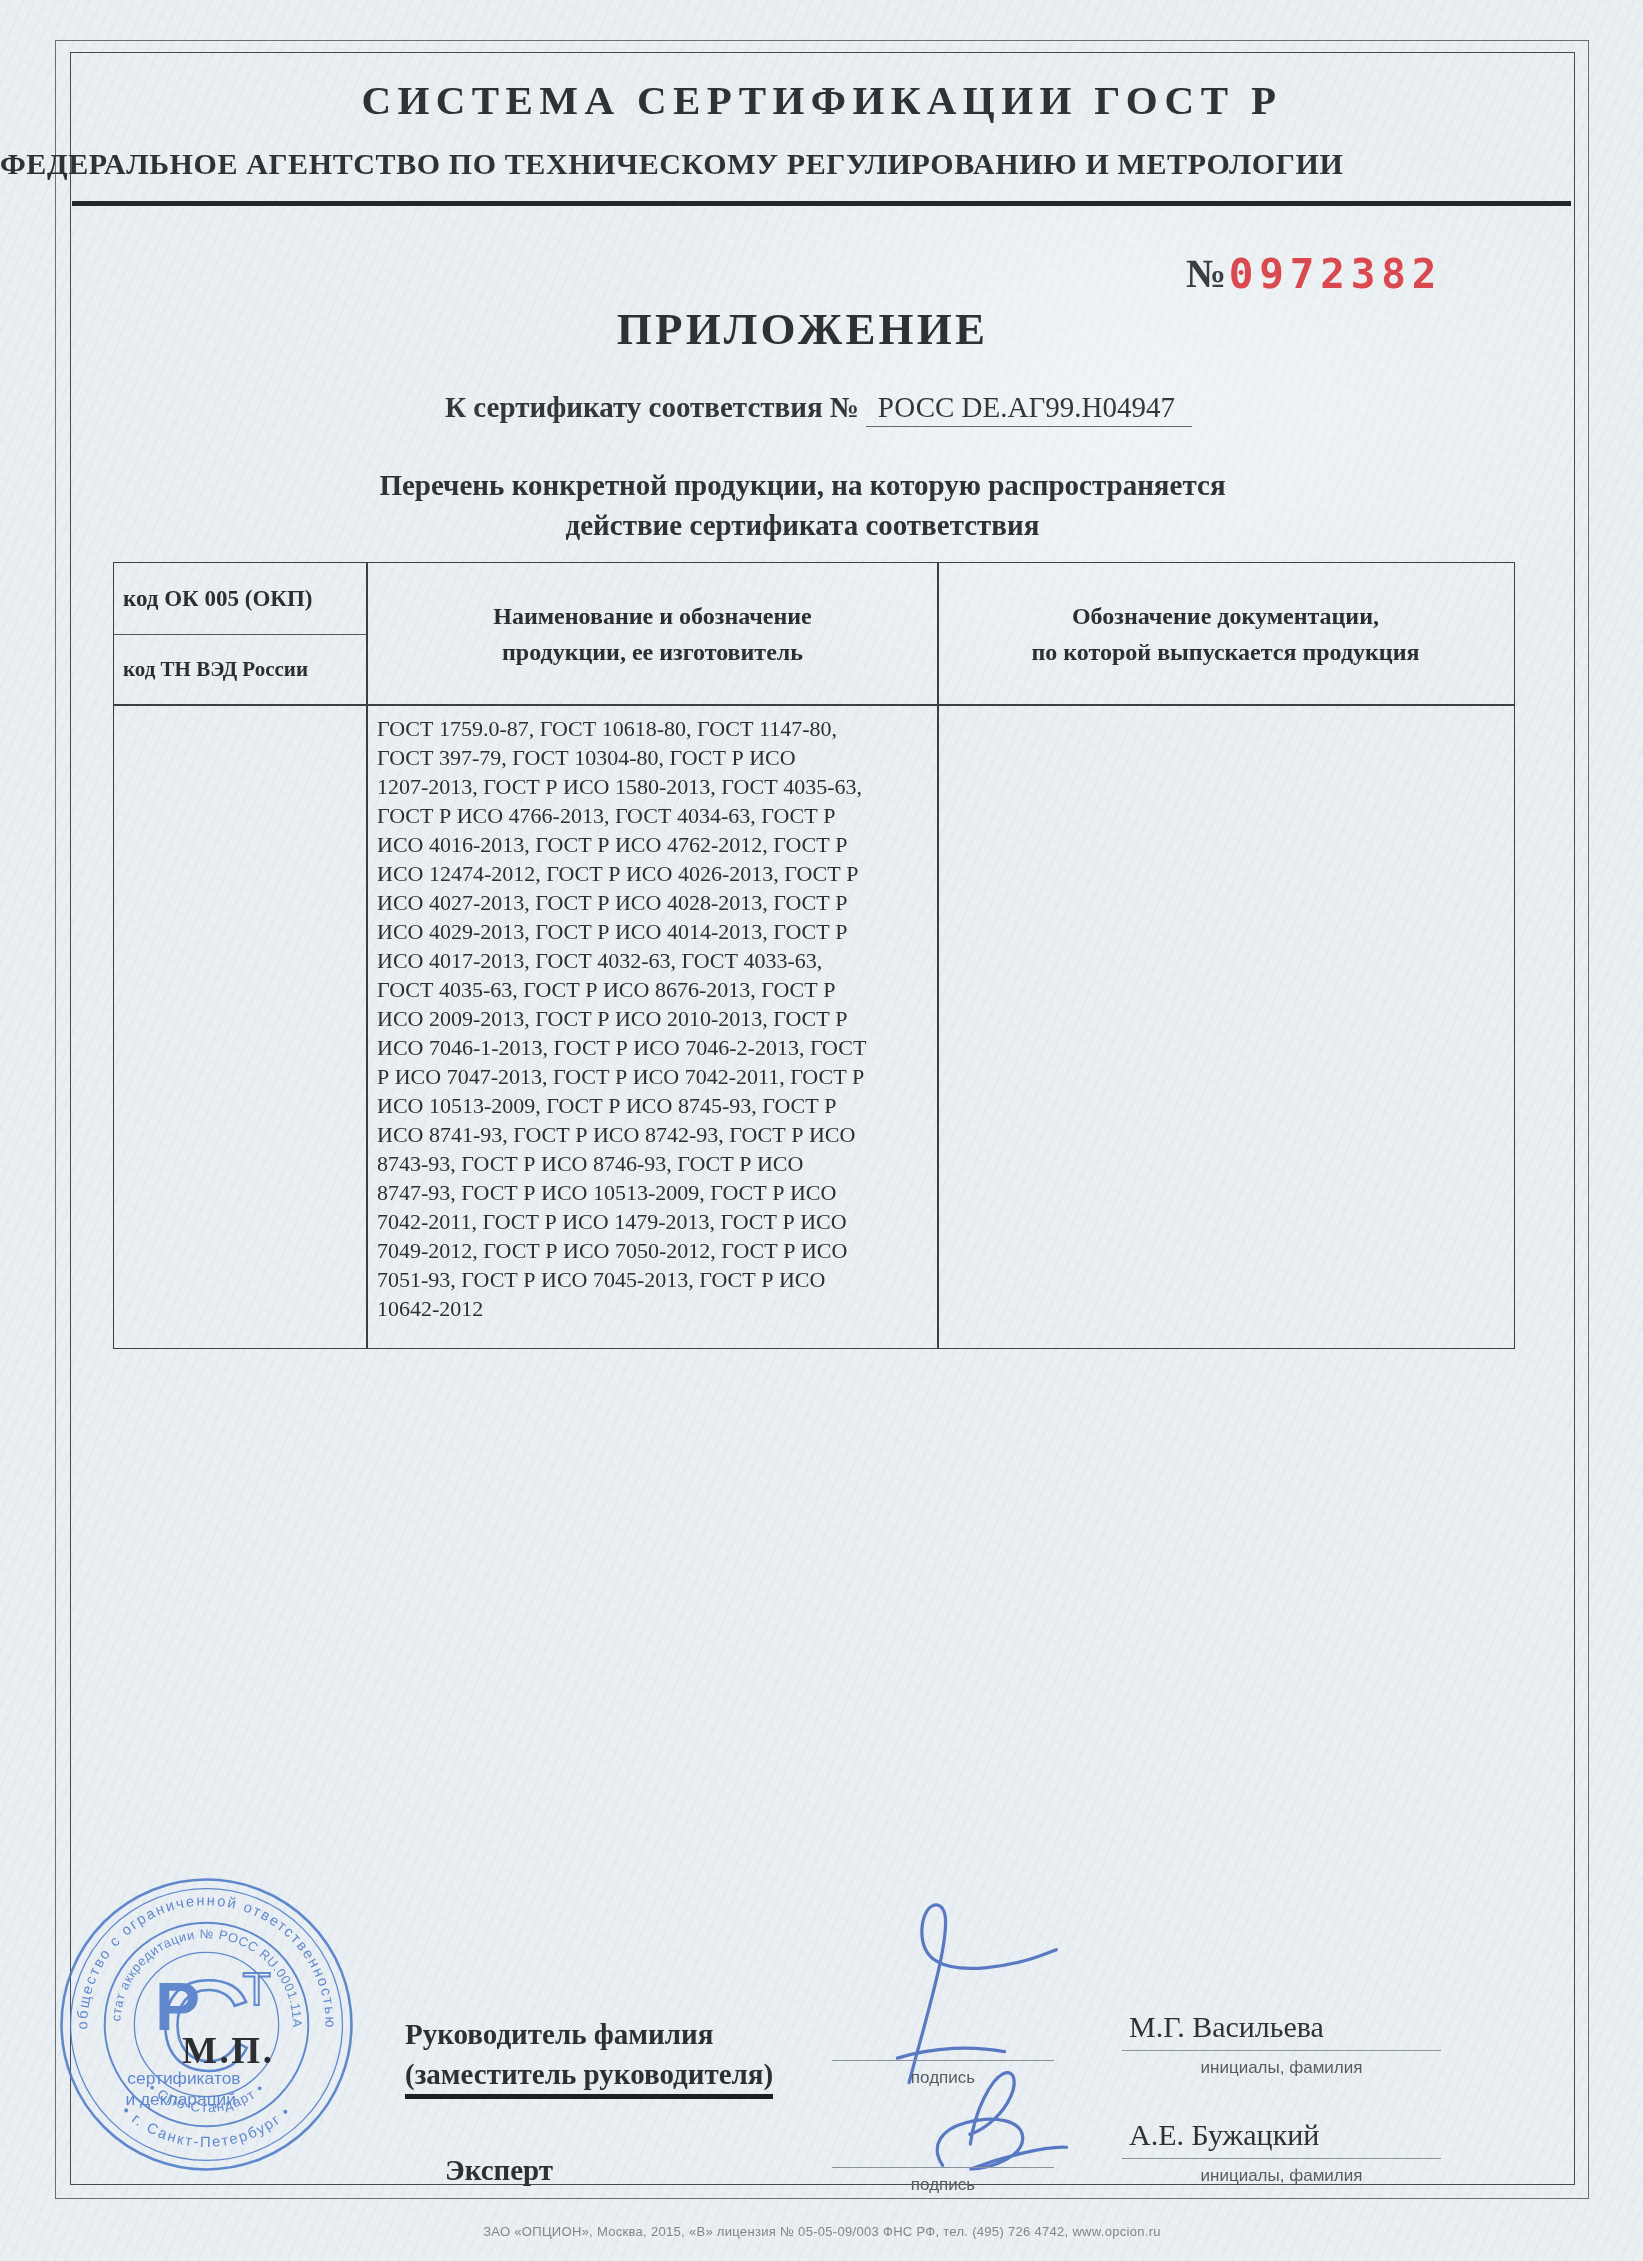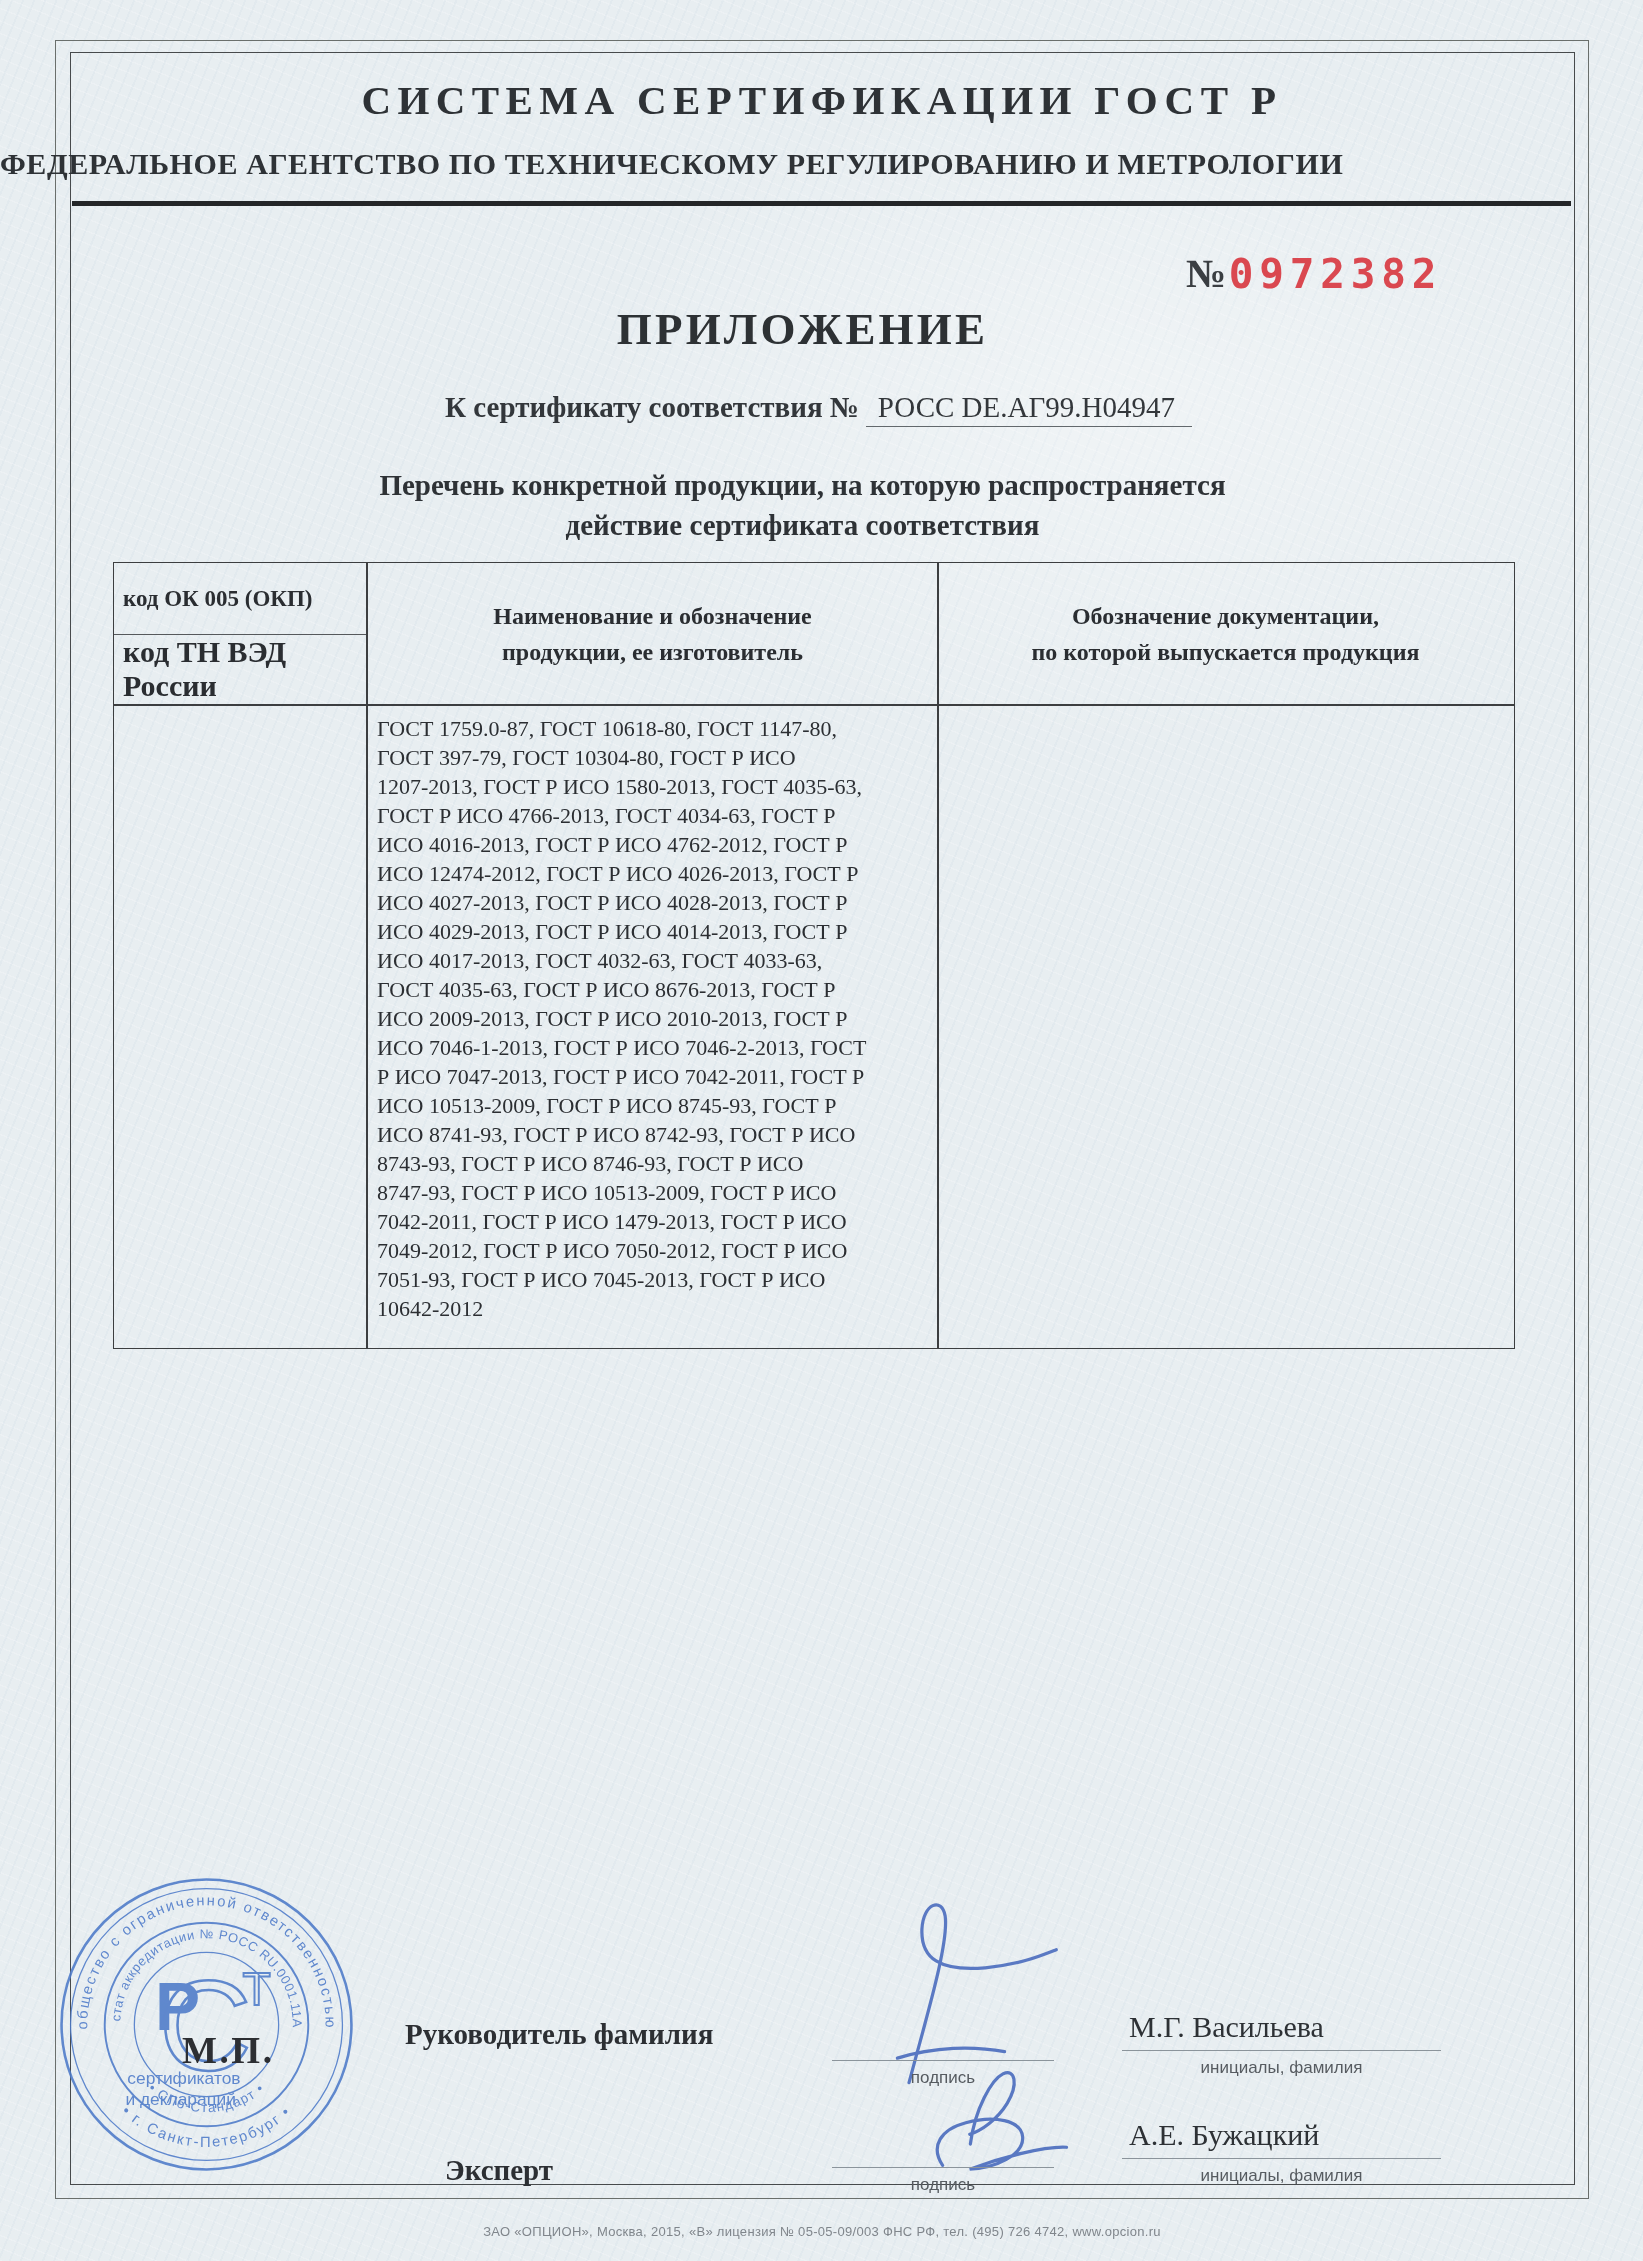--- a/index.html
+++ b/index.html
@@ -37,21 +37,21 @@
     border:1.9px solid #3c3e40; box-sizing:border-box;}
   .tl{position:absolute; background:#3c3e40;}
   .v1{left:252px; top:0; width:1.9px; height:100%;}
   .v2{left:823px; top:0; width:1.9px; height:100%;}
   .hhead{left:0; top:141px; width:100%; height:1.9px;}
   .hsplit{left:0; top:71px; width:252px; height:1.3px; background:#55585b;}
   .cell{position:absolute; box-sizing:border-box;}
   .c1top{left:0; top:0; width:252px; height:71px; display:flex; align-items:center;
     padding-left:9px; font-size:23px; font-weight:600;}
   .c1bot{left:0; top:72px; width:252px; height:68px; display:flex; align-items:center;
-    padding-left:9px; font-size:30px; font-weight:600;}
+    padding-left:9px; font-size:21px; font-weight:600;}
   .chead{display:flex; align-items:center; justify-content:center; text-align:center;
     font-size:24px; font-weight:600; line-height:36px; white-space:pre-line;}
   .c2head{left:254px; top:0; width:569px; height:141px;}
   .c3head{left:825px; top:0; width:573px; height:141px;}
   .c2body{left:254px; top:142px; width:569px; height:643px; padding:9px 2px 0 9px;
     font-size:22px; line-height:29px; white-space:pre-line; color:#2b2e32;}
   .c1body{left:0; top:142px; width:252px; height:643px;}
   .c3body{left:825px; top:142px; width:573px; height:643px;}
   
   .role{position:absolute; font-size:29px; font-weight:bold; color:#2c2f33;}
@@ -172,20 +172,21 @@
   <svg class="autograph" viewBox="0 0 460 460">
     <g stroke="#4a6cbe" stroke-width="5" fill="none" stroke-linecap="round" opacity="0.9">
       <path d="M 110,300 C 135,205 172,85 166,42 C 161,12 132,22 130,62 C 128,108 158,128 228,122 C 282,117 315,103 338,94"></path>
       <path d="M 92,262 C 150,244 210,243 258,252"></path>
       <path d="M 205,395 C 212,340 238,295 256,286 C 274,278 280,302 262,332 C 246,358 222,374 204,380"></path>
       <path d="M 162,428 C 142,398 160,372 198,362 C 242,350 284,358 286,384 C 288,412 244,432 204,434 C 252,416 320,398 354,400"></path>
     </g>
   </svg>
 
   <div class="role" style="left:405px; top:2018px;">Руководитель фамилия</div>
+  <div class="role role-underline" style="left:405px; top:2058px;">(заместитель руководителя)</div>
   <div class="role" style="left:405px; top:2154px;margin-left:40px;">Эксперт</div>
 
   <div class="sig-line" style="left:832px; top:2060px; width:222px;"></div>
   <div class="sig-cap" style="left:832px; top:2068px; width:222px;">подпись</div>
   <div class="sig-line" style="left:832px; top:2167px; width:222px;"></div>
   <div class="sig-cap" style="left:832px; top:2175px; width:222px;">подпись</div>
 
   <div class="person" style="left:1129px; top:2010px;">М.Г. Васильева</div>
   <div class="sig-line" style="left:1122px; top:2050px; width:319px;"></div>
   <div class="sig-cap" style="left:1122px; top:2058px; width:319px;">инициалы, фамилия</div>

